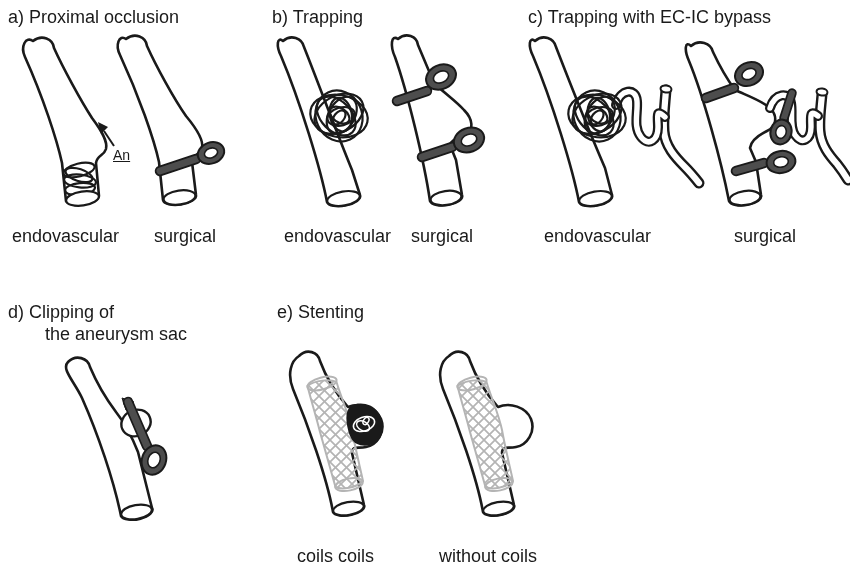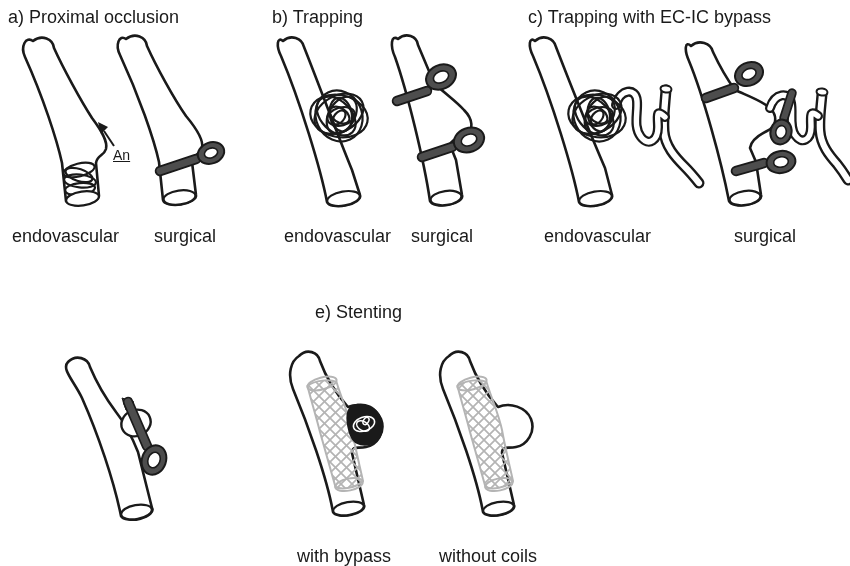--- a/index.html
+++ b/index.html
@@ -207,20 +207,24 @@
     <div class="label" style="left:24px;top:226px;">endovascular</div>
     <div class="label" style="left:151px;top:226px;">surgical</div>
   </div>
 
   <div class="panel" style="left:520px;top:0;width:330px;height:250px;">
     <div class="label" style="left:8px;top:7px;">c) Trapping with EC-IC bypass</div>
     <div class="label" style="left:24px;top:226px;">endovascular</div>
     <div class="label" style="left:214px;top:226px;">surgical</div>
   </div>
 
+  <div class="panel" style="left:0;top:285px;width:260px;height:281px;">
+    <div class="label" style="left:8px;top:17px;">d) Clipping of</div>
+    <div class="label" style="left:45px;top:39px;">the aneurysm sac</div>
+  </div>
 
   <div class="panel" style="left:270px;top:285px;width:310px;height:281px;">
-    <div class="label" style="left:7px;top:17px;margin-left:38px;">e) Stenting</div>
-    <div class="label" style="left:27px;top:261px;">with bypass</div>
+    <div class="label" style="left:7px;top:17px;">e) Stenting</div>
+    <div class="label" style="left:27px;top:261px;">coils coils</div>
     <div class="label" style="left:169px;top:261px;text-align:center;">without coils</div>
   </div>
 
 </div>
 
 </body></html>

